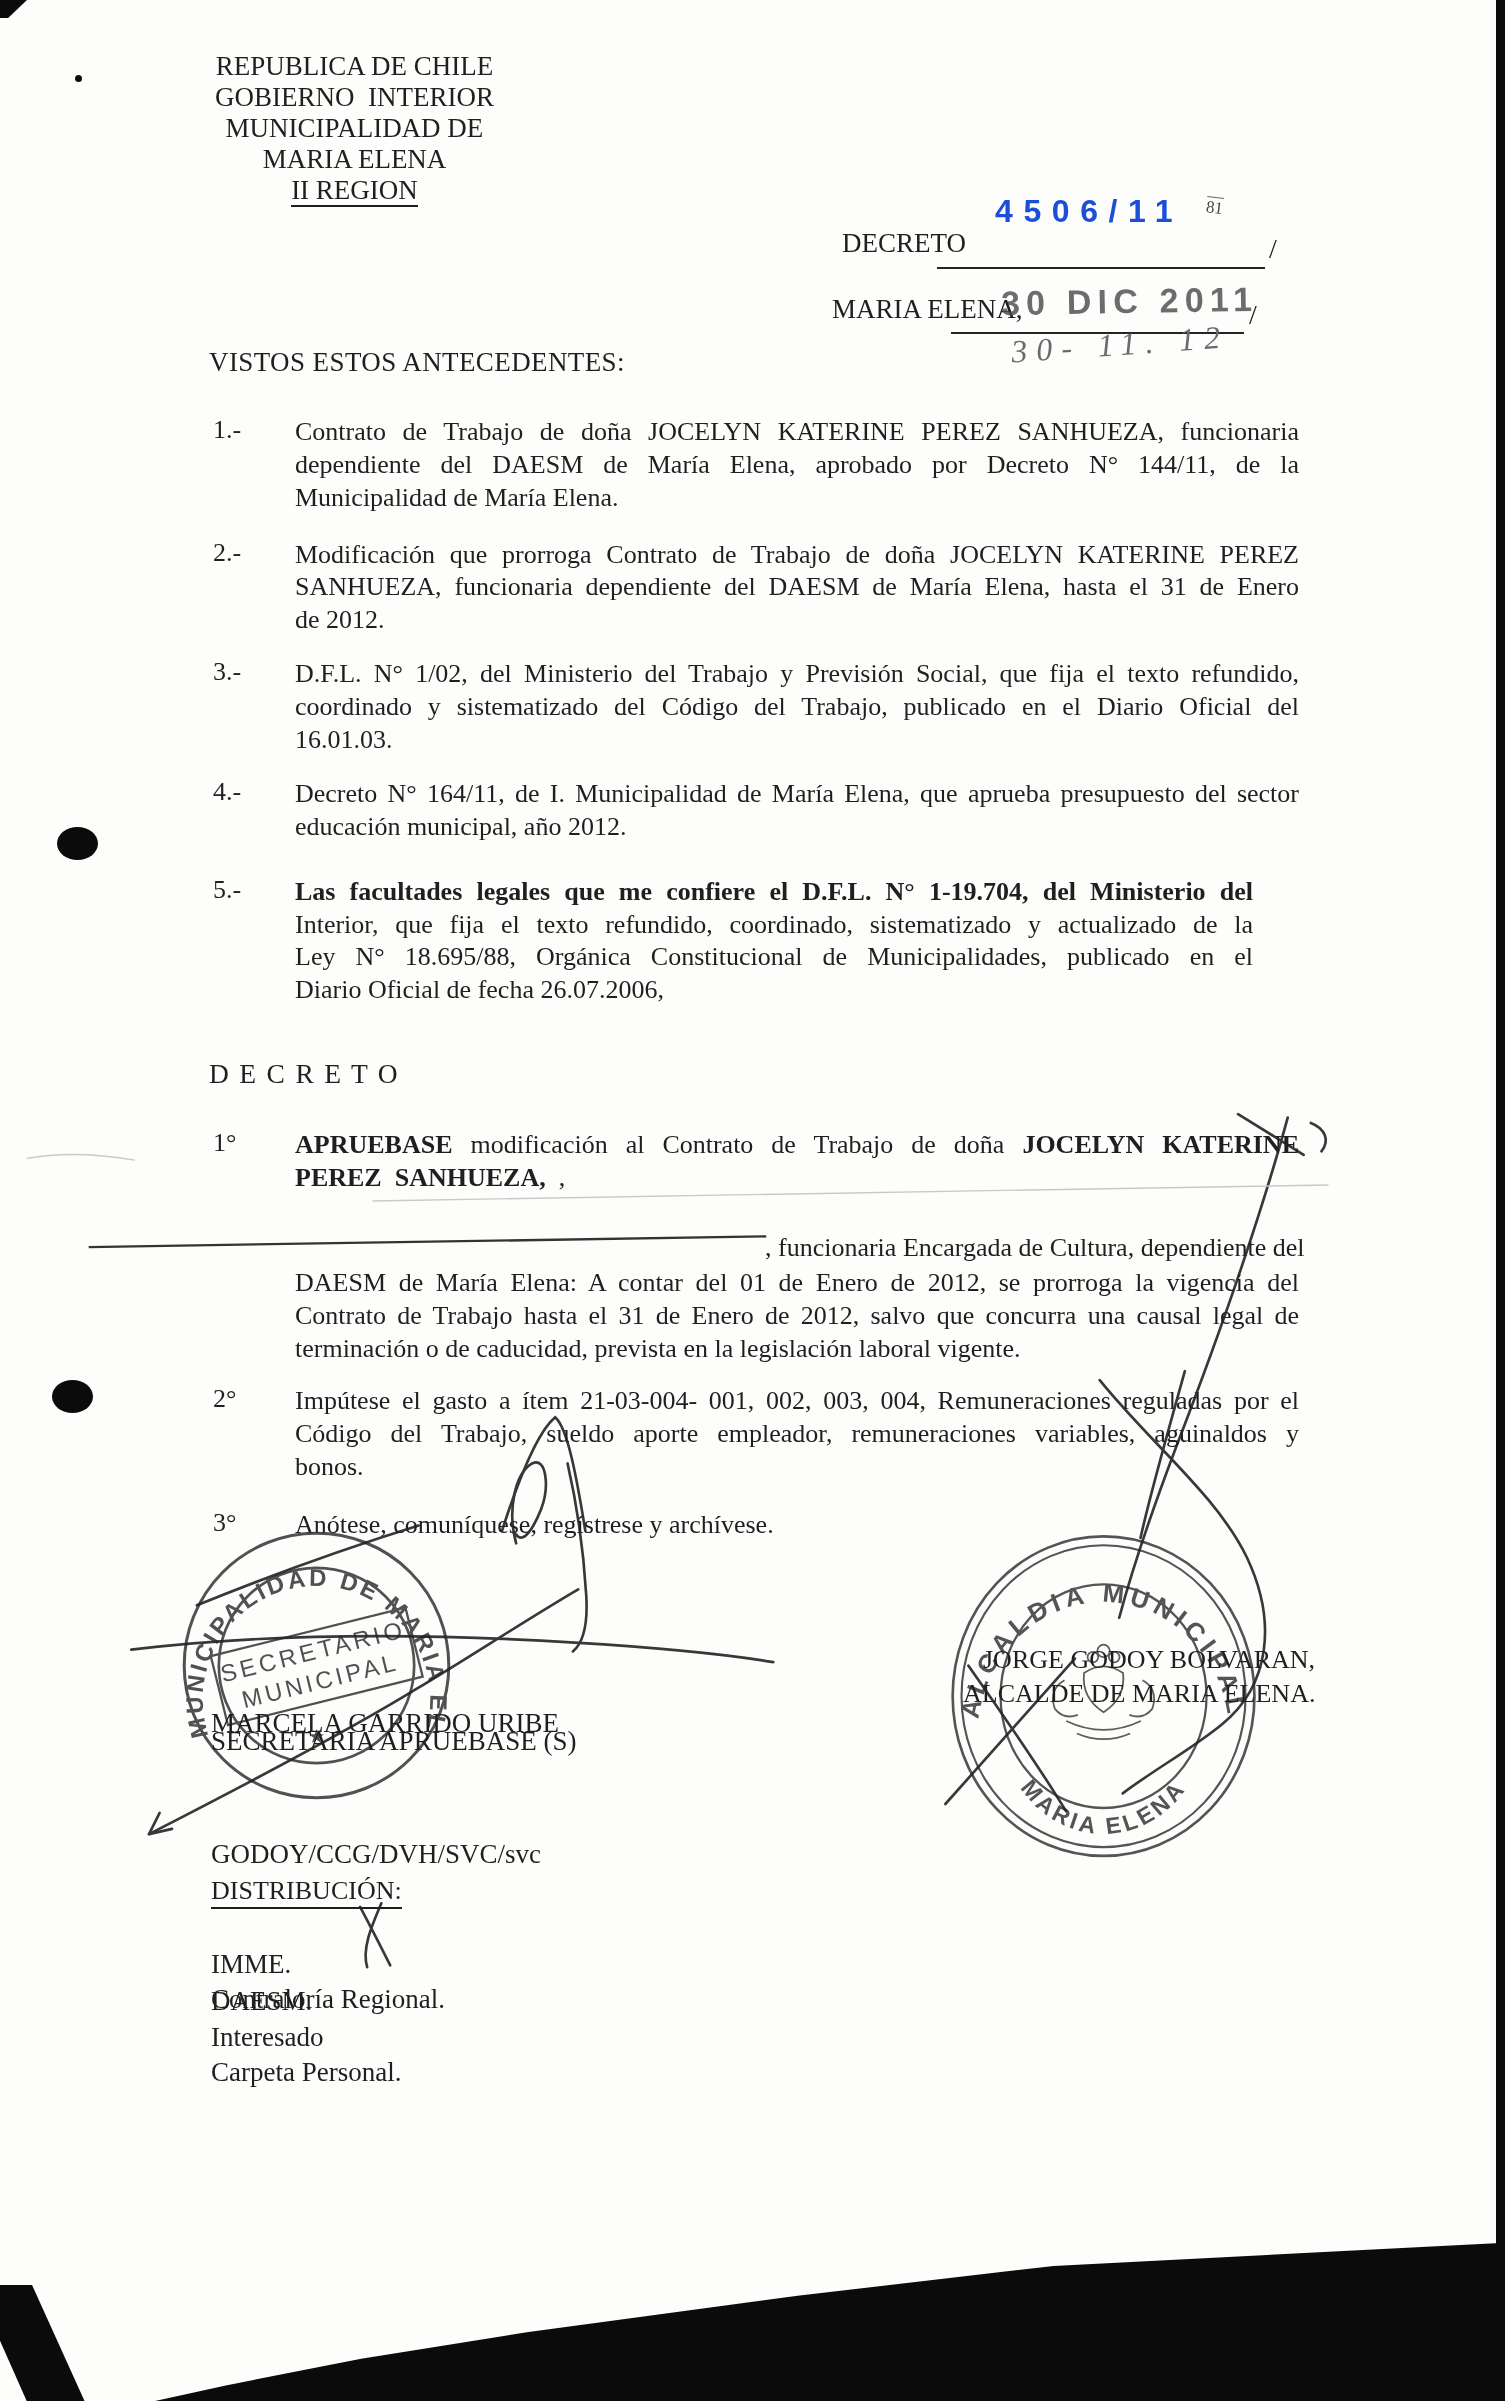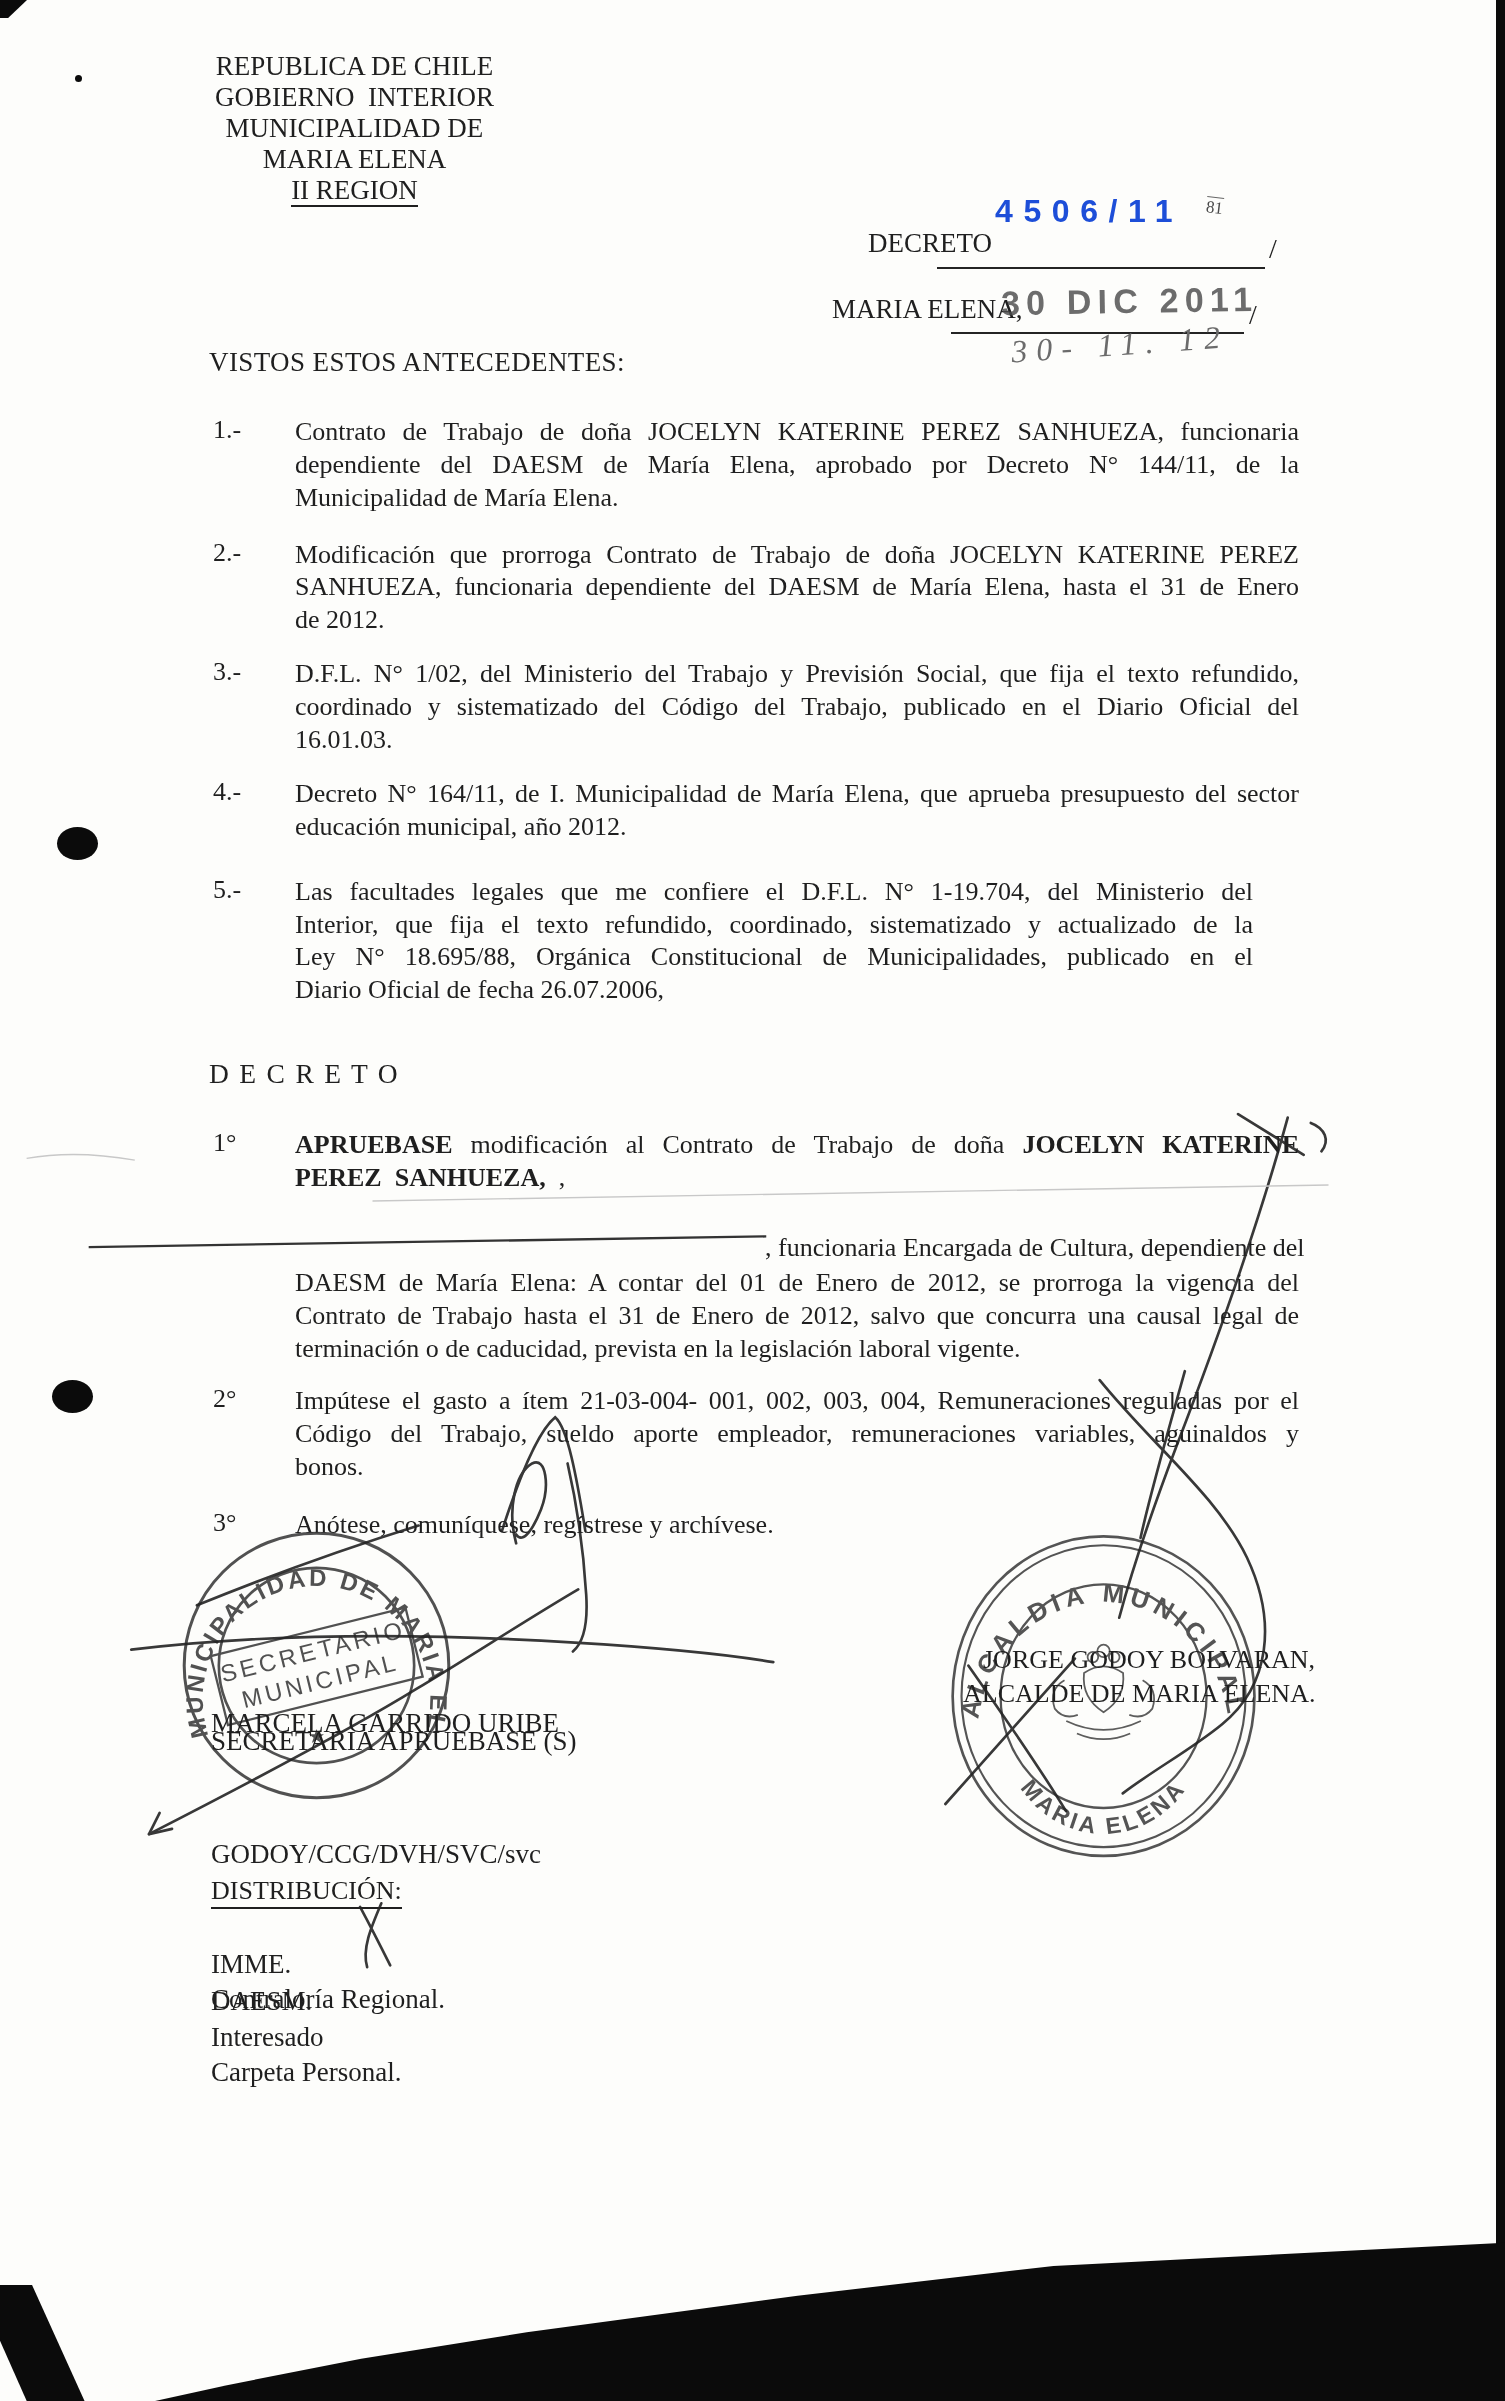--- a/index.html
+++ b/index.html
@@ -39,21 +39,21 @@
 <div class="page">
 
   <div class="abs" style="left:202px;top:51px;width:305px;">
     <div class="hdr">REPUBLICA DE CHILE</div>
     <div class="hdr">GOBIERNO  INTERIOR</div>
     <div class="hdr">MUNICIPALIDAD DE</div>
     <div class="hdr">MARIA ELENA</div>
     <div class="hdr"><span class="uline">II REGION</span></div>
   </div>
 
-  <div class="abs ln" style="left:868px;top:227px;font-size:27px;">DECRETO</div>
+  <div class="abs ln" style="left:842px;top:227px;font-size:27px;">DECRETO</div>
   <div class="abs ruleline" style="left:937px;top:208px;width:328px;height:59px;"></div>
   <div class="abs stampnum" style="left:995px;top:193px;">4506/11</div>
   <div class="abs" style="left:1206px;top:197px;font-size:17px;color:#4a4a4a;border-top:1.8px solid #666;transform:rotate(7deg);">81</div>
   <div class="abs ln" style="left:1269px;top:232px;font-size:28px;">/</div>
 
   <div class="abs ln" style="left:832px;top:293px;font-size:27px;">MARIA ELENA,</div>
   <div class="abs ruleline" style="left:951px;top:273px;width:293px;height:59px;"></div>
   <div class="abs datestamp" style="left:1001px;top:282px;">30 DIC 2011</div>
   <div class="abs ln" style="left:1249px;top:298px;font-size:28px;">/</div>
   <div class="abs handw" style="left:1011px;top:326px;">30- 11. 12</div>
@@ -73,21 +73,21 @@
   <div class="abs numcol" style="left:213px;top:657px;">3.-</div>
   <div class="abs ln j" style="left:295px;top:657px;">D.F.L. N° 1/02, del Ministerio del Trabajo y Previsión Social, que fija el texto refundido,</div>
   <div class="abs ln j" style="left:295px;top:690px;">coordinado y sistematizado del Código del Trabajo, publicado en el Diario Oficial  del</div>
   <div class="abs ln" style="left:295px;top:723px;">16.01.03.</div>
 
   <div class="abs numcol" style="left:213px;top:777px;">4.-</div>
   <div class="abs ln j" style="left:295px;top:777px;">Decreto N° 164/11, de I. Municipalidad de María Elena, que aprueba presupuesto del sector</div>
   <div class="abs ln" style="left:295px;top:810px;">educación municipal, año 2012.</div>
 
   <div class="abs numcol" style="left:213px;top:875px;">5.-</div>
-  <div class="abs ln j" style="left:295px;top:875px;width:958px;">Las facultades legales que me confiere el D.F.L. N° 1-19.704, del Ministerio del</div>
+  <div class="abs ln j" style="left:295px;top:875px;width:958px;font-weight:bold;">Las facultades legales que me confiere el D.F.L. N° 1-19.704, del Ministerio del</div>
   <div class="abs ln j" style="left:295px;top:908px;width:958px;">Interior, que fija el texto refundido, coordinado, sistematizado y actualizado de la</div>
   <div class="abs ln j" style="left:295px;top:940px;width:958px;">Ley N° 18.695/88, Orgánica Constitucional de Municipalidades, publicado en el</div>
   <div class="abs ln" style="left:295px;top:973px;">Diario Oficial de fecha 26.07.2006,</div>
 
   <div class="abs ln" style="left:209px;top:1057px;font-size:27.5px;letter-spacing:1.8px;">D E C R E T O</div>
 
   <div class="abs numcol" style="left:213px;top:1128px;">1°</div>
   <div class="abs ln j" style="left:295px;top:1128px;"><span class="b">APRUEBASE</span><span> modificación al Contrato de Trabajo  de doña </span><span class="b">JOCELYN KATERINE</span></div>
   <div class="abs ln" style="left:295px;top:1161px;"><span class="b">PEREZ  SANHUEZA,</span><span>  ,</span></div>
   <div class="abs ln" style="left:765px;top:1231px;">, funcionaria Encargada de Cultura, dependiente del</div>

